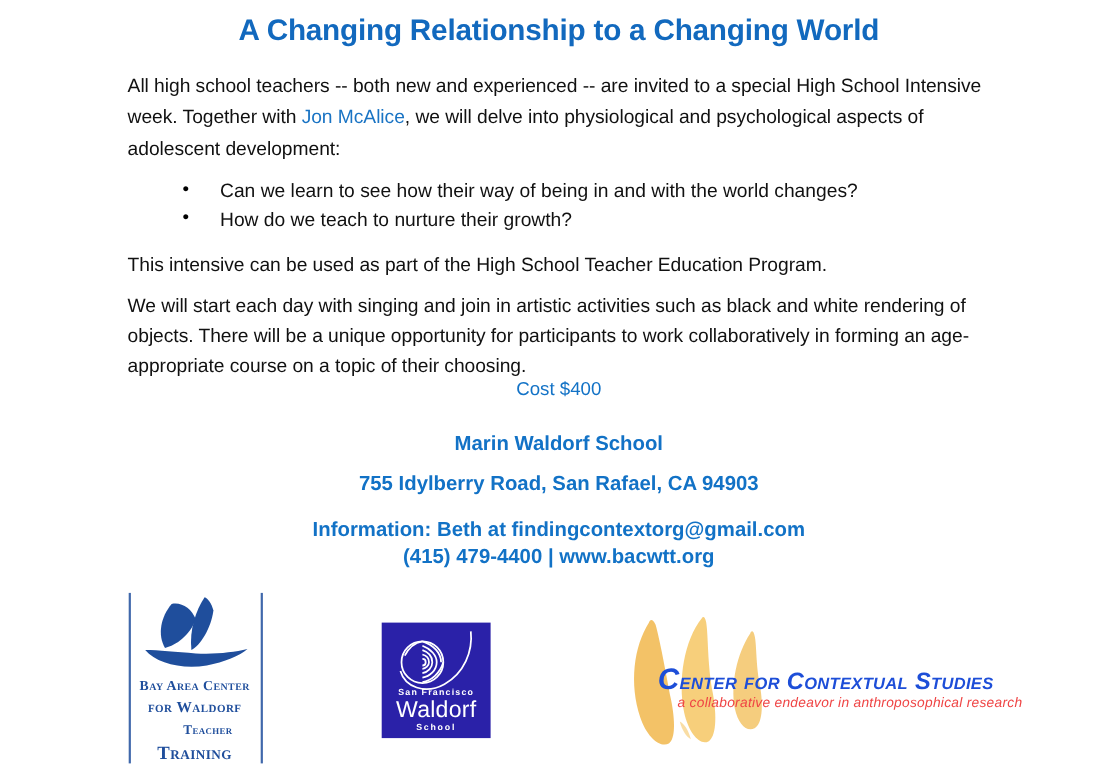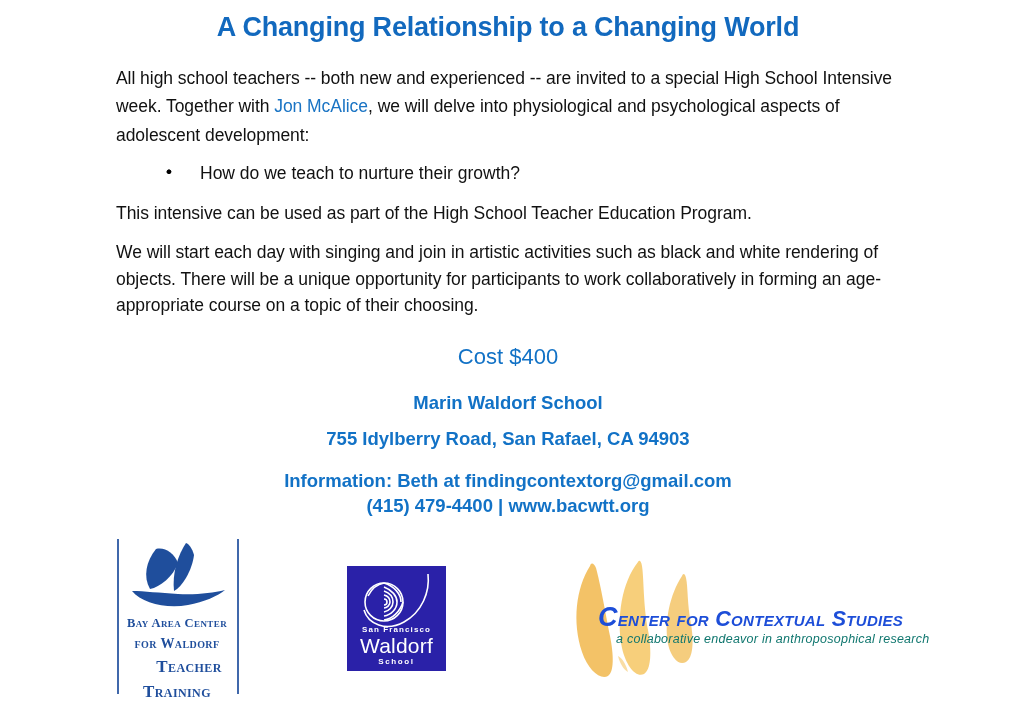--- a/index.html
+++ b/index.html
@@ -76,21 +76,21 @@
     color: #000;
   }
 
   
   .cost {
     position: absolute;
     left: 0;
     top: 344px;
     width: 1016px;
     text-align: center;
-    font-size: 22px;
+    font-size: 17px;
     color: #1272C6;
     font-weight: normal;
   }
   .contact {
     position: absolute;
     left: 0;
     top: 393px;
     width: 1016px;
     text-align: center;
     color: #1272C6;
@@ -152,21 +152,21 @@
     width: 114px;
     text-align: center;
     color: #1F4E9C;
     font-family: "Liberation Serif", serif;
     font-variant: small-caps;
     font-weight: bold;
     letter-spacing: 0.4px;
   }
   .bw-text .l1 { font-size: 12.5px; line-height: 1.5; }
   .bw-text .l2 { font-size: 14px;   line-height: 1.5; }
-  .bw-text .l3 { font-size: 17px;   line-height: 1.5; padding-left: 24px; }
+  .bw-text .l3 { font-size: 12px;   line-height: 1.5; padding-left: 24px; }
   .bw-text .l4 { font-size: 17px;   line-height: 1.5; }
 
   
   .logo-sfw {
     position: absolute;
     left: 347px;
     top: 46px;
     width: 99px;
     height: 105px;
     background: #2A21A8;
@@ -233,41 +233,42 @@
     letter-spacing: 0.3px;
     font-variant: small-caps;
     white-space: nowrap;
   }
   .logo-ccs .ccs-main .cap { font-size: 27px; }
   .logo-ccs .ccs-sub {
     position: absolute;
     left: 56px;
     top: 72px;
     width: 344px;
-    color: #0f766e;
+    color: #ef4444;
     font-style: italic;
     font-size: 12.5px;
     letter-spacing: 0.25px;
     white-space: nowrap;
   }
 </style>
 </head>
 <body>
 
 <div class="page">
 
   <div class="title">A Changing Relationship to a Changing World</div>
 
   <div class="body-block">
 
     <p class="para tight"><span>All high school teachers -- both new and experienced -- are invited to a special High School Intensive week. Together with </span><span class="accent-name">Jon McAlice</span><span>, we will delve into physiological and psychological aspects of adolescent development:</span></p>
 
     <ul class="questions">
       <li>
         <span class="bullet">•</span>
+        <span>Can we learn to see how their way of being in and with the world changes?</span>
       </li>
       <li>
         <span class="bullet">•</span>
         <span>How do we teach to nurture their growth?</span>
       </li>
     </ul>
 
     <p class="para">This intensive can be used as part of the High School Teacher Education Program.</p>
     <p class="para">We will start each day with singing and join in artistic activities such as black and white rendering of objects. There will be a unique opportunity for participants to work collaboratively in forming an age-appropriate course on a topic of their choosing.</p>
   </div>

